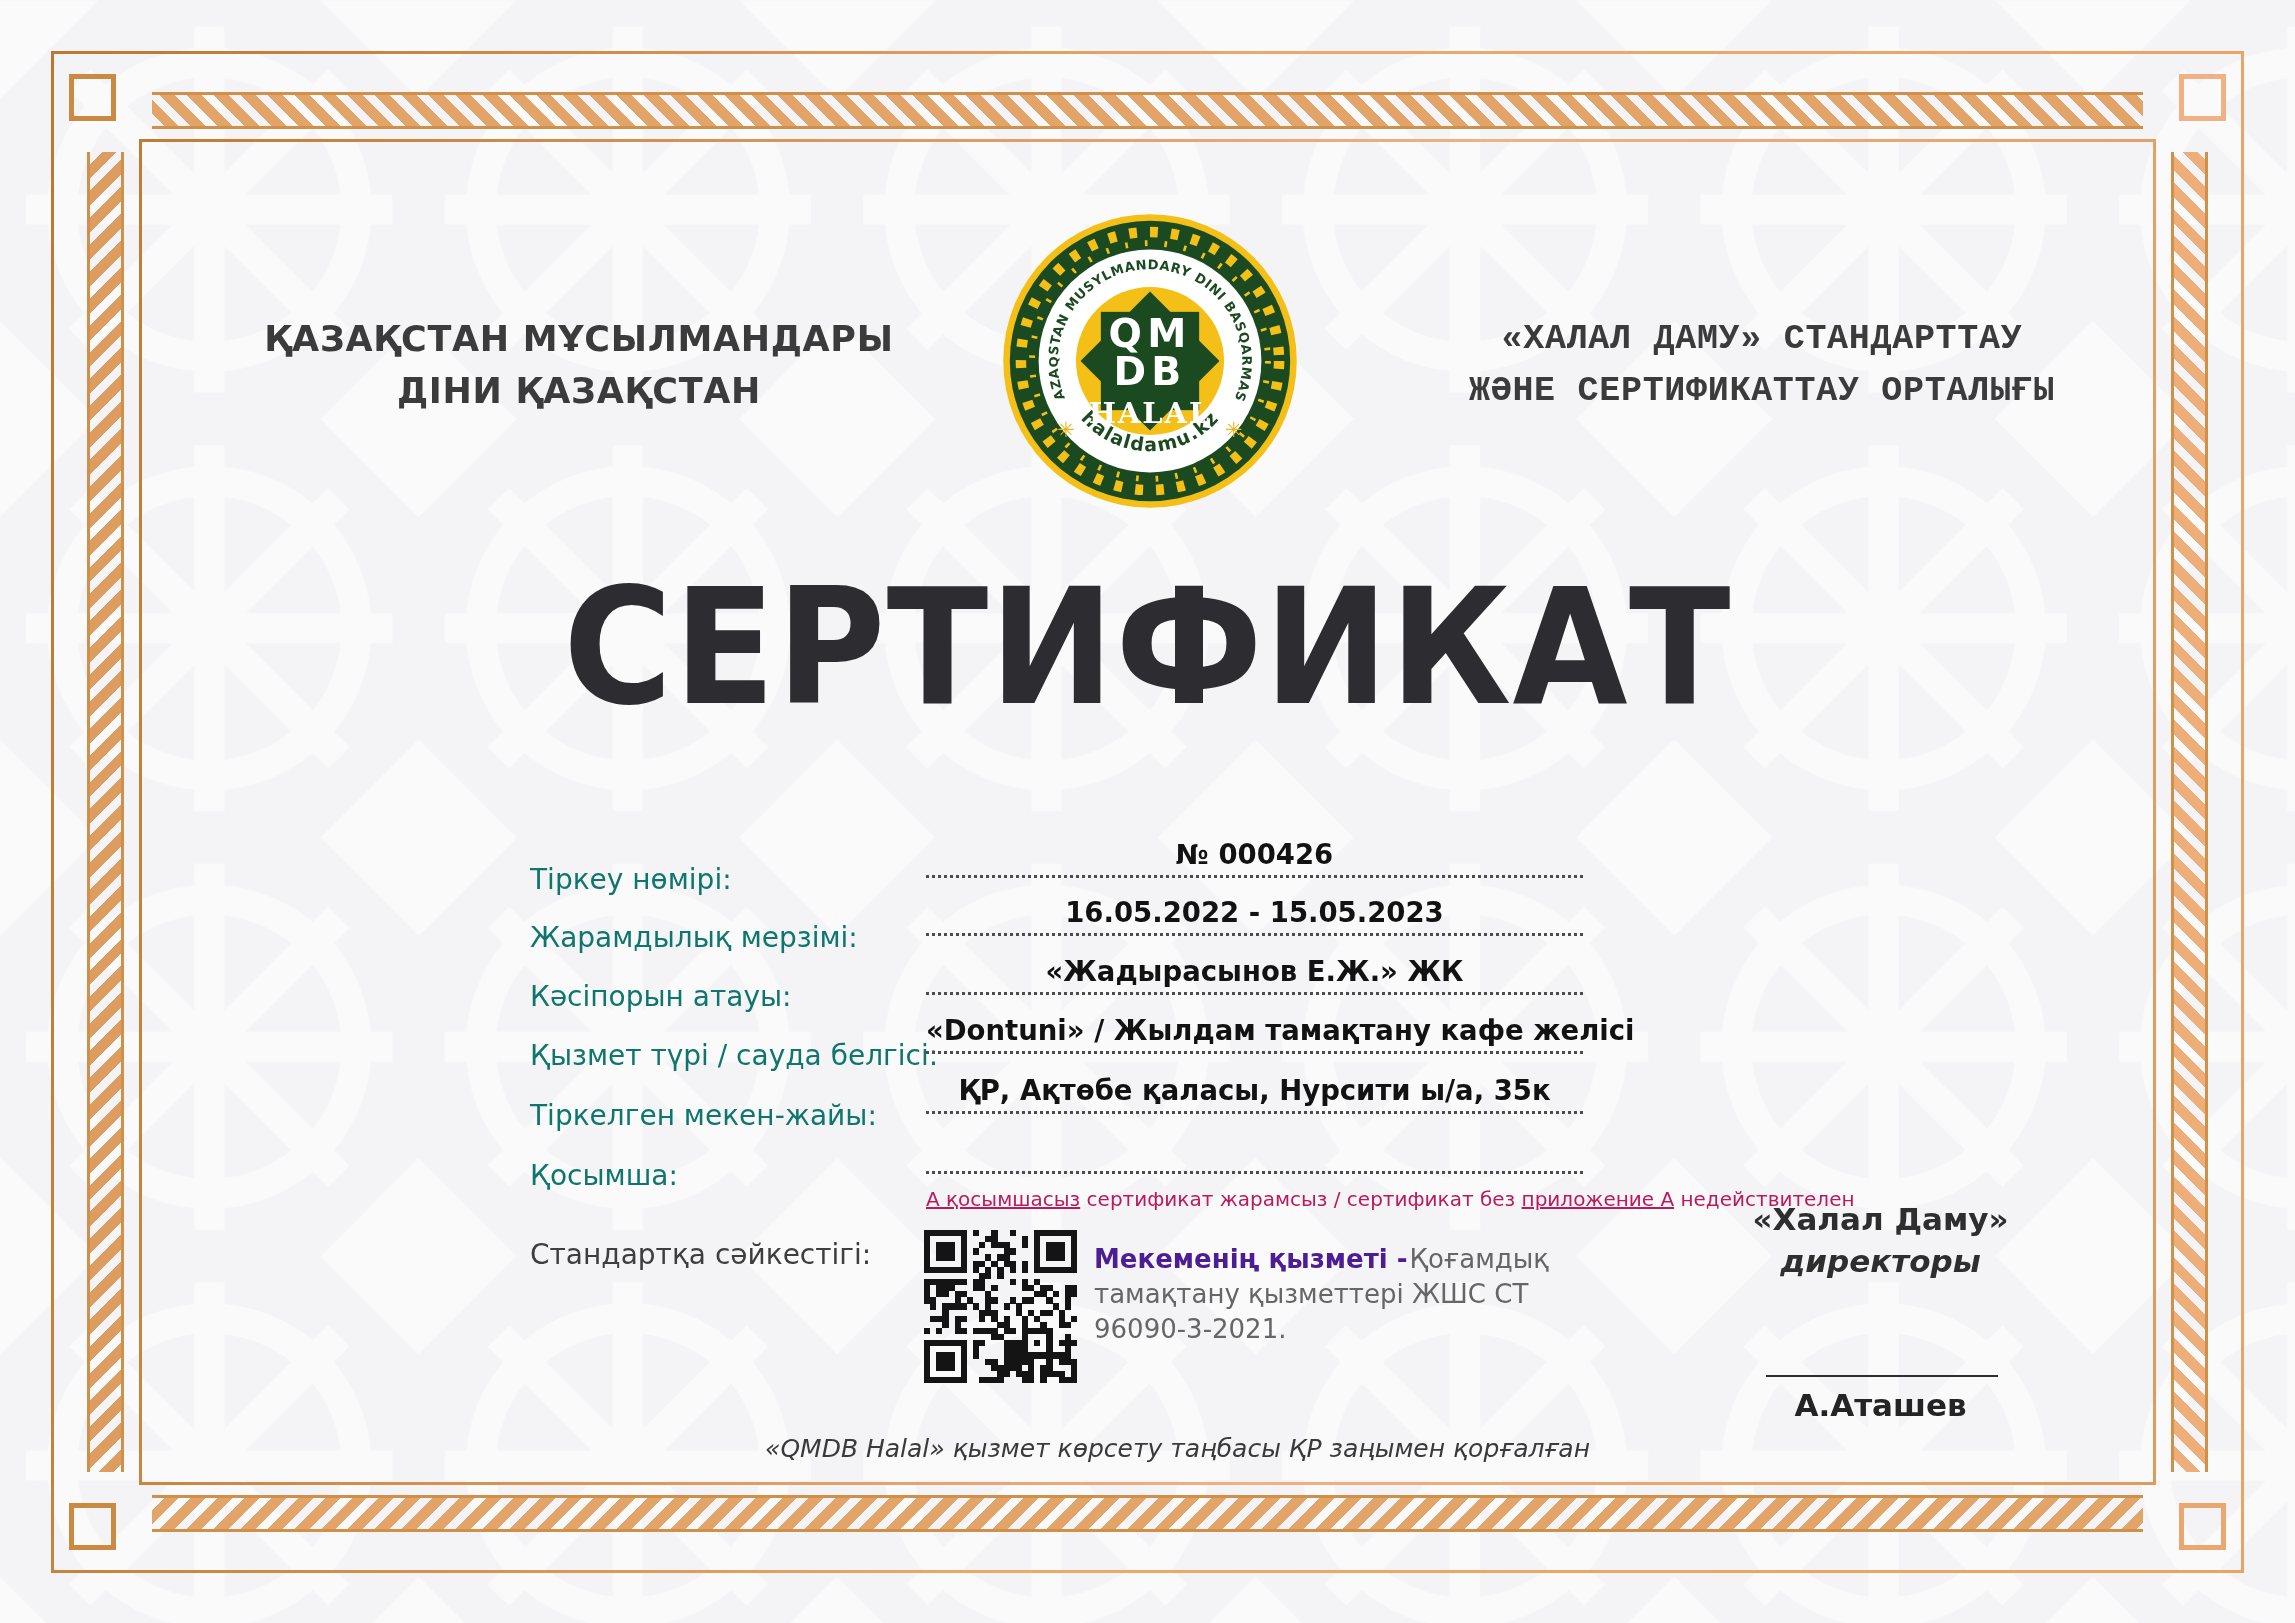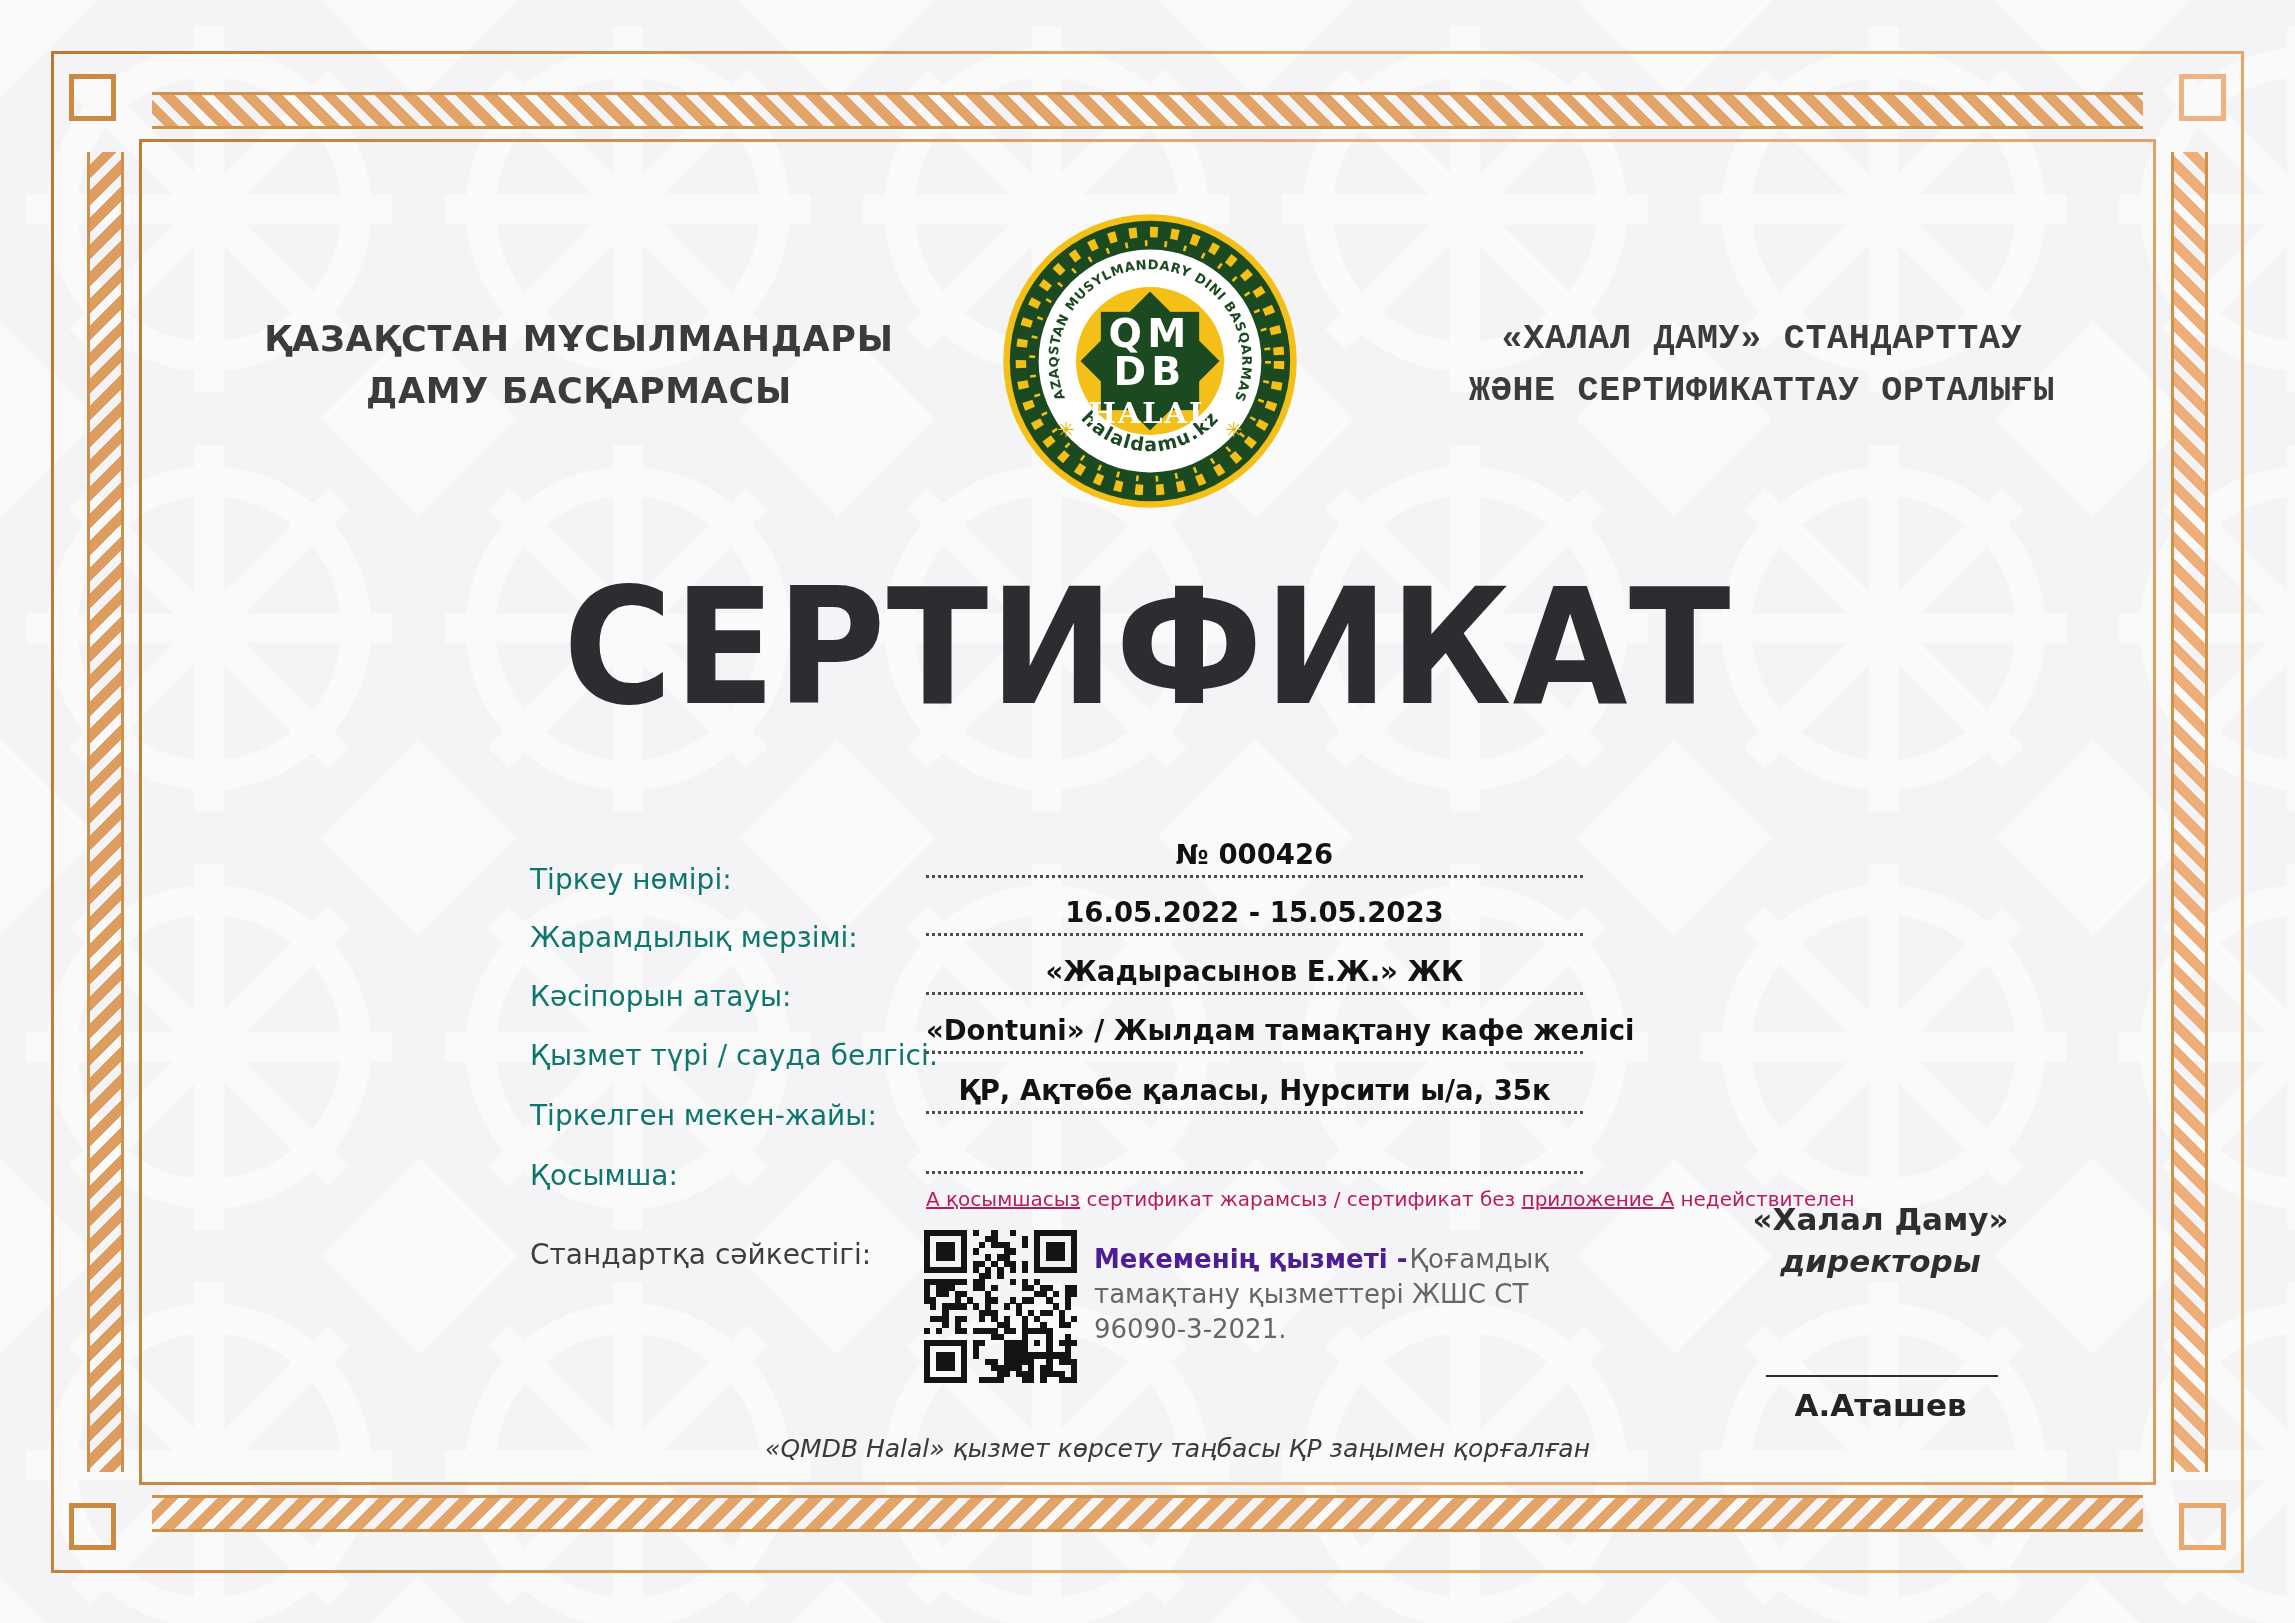--- a/index.html
+++ b/index.html
@@ -95,21 +95,21 @@
   <div class="band v left"></div>
   <div class="band v right"></div>
   <div class="f-inner"></div>
   <div class="csq tl"></div>
   <div class="csq tr"></div>
   <div class="csq bl"></div>
   <div class="csq br"></div>
 
   <div class="org left">
     <div>ҚАЗАҚСТАН МҰСЫЛМАНДАРЫ</div>
-    <div>ДАМУ БАСҚАРМАСЫ</div>
+    <div>ДІНИ ҚАЗАҚСТАН</div>
   </div>
   <div class="org right">
     <div>«ХАЛАЛ ДАМУ» СТАНДАРТТАУ</div>
     <div>ЖӘНЕ СЕРТИФИКАТТАУ ОРТАЛЫҒЫ</div>
   </div>
 
   <svg class="logo" width="304" height="304" viewBox="0 0 464 464">
     <circle cx="232" cy="232" r="224" fill="#f4c018"></circle>
     <circle cx="232" cy="232" r="214" fill="#1c4a20"></circle>
     <circle cx="232" cy="232" r="197" fill="none" stroke="#f4c018" stroke-width="16" stroke-dasharray="12 20"></circle>

